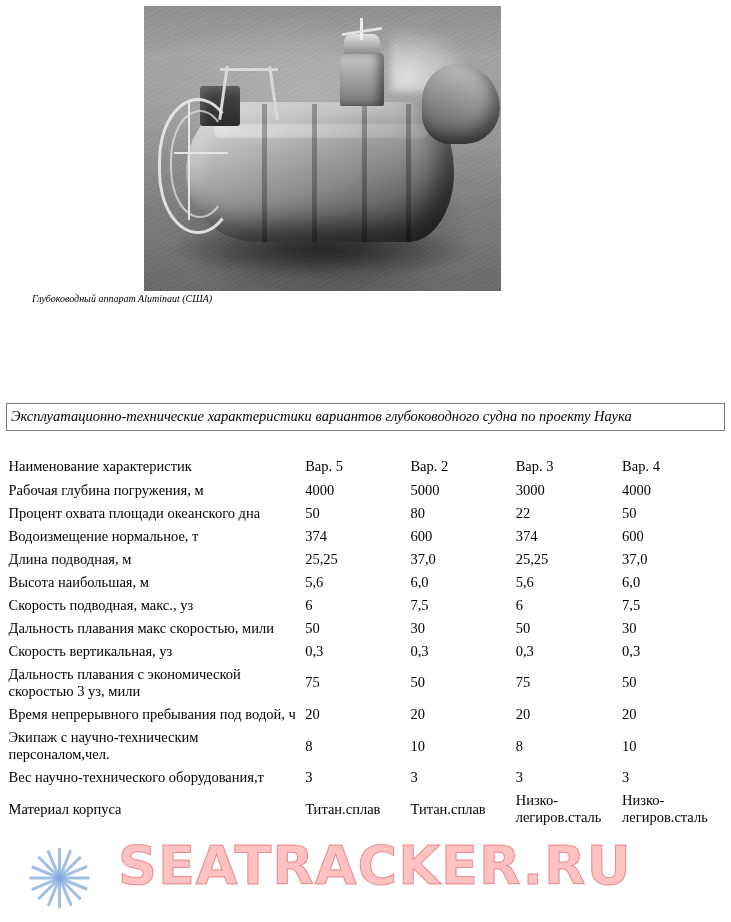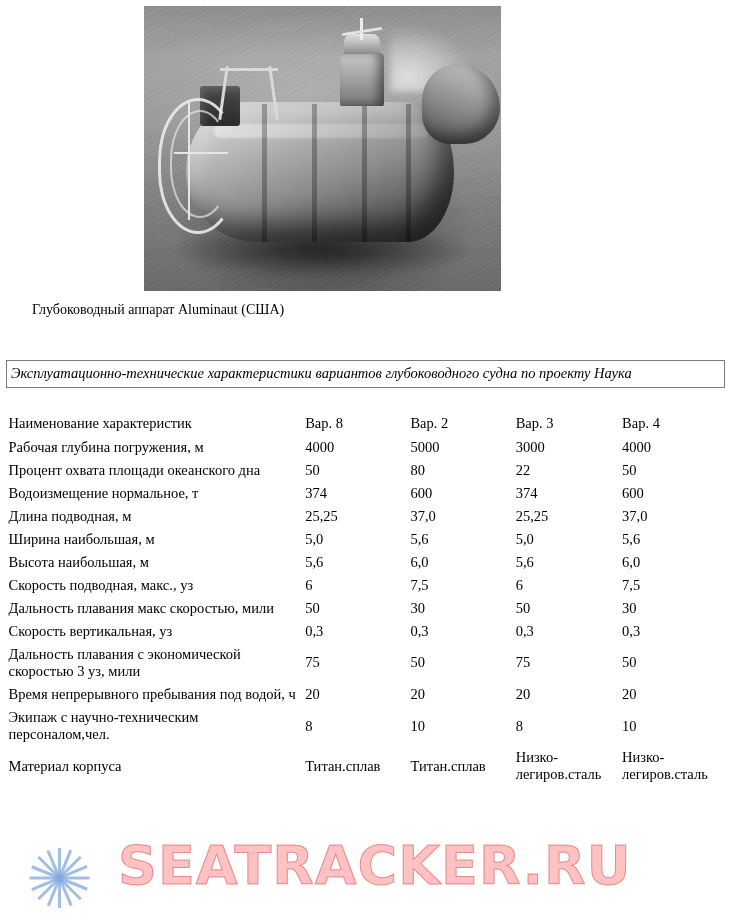--- a/index.html
+++ b/index.html
@@ -190,35 +190,37 @@
     width: 300px;
     height: 42px;
     background: radial-gradient(ellipse at 50% 40%, rgba(10,10,10,.6), rgba(10,10,10,0) 72%);
     filter: blur(3px);
   }
 
   
   .caption {
     position: absolute;
     left: 32px;
-    top: 302px;
-    font-size: 14px;
+    top: 293px;
+    font-style: italic;
+    font-size: 10px;
   }
 
   
   .table-wrap {
     position: absolute;
     left: 6px;
     top: 360px;
     width: 719px;
   }
   table.t {
     border-collapse: collapse;
     width: 100%;
     font-size: 14.5px;
+    margin-top: 43px;
   }
   table.t td, table.t th {
     padding: 3px 4px;
     vertical-align: middle;
     text-align: left;
     font-weight: normal;
   }
   .title-row td {
     border: 1px solid #7a7a7a;
     text-align: center;
@@ -316,21 +318,21 @@
     <tbody>
       <tr class="title-row">
         <td colspan="5">Эксплуатационно-технические характеристики вариантов глубоководного судна по проекту Наука</td>
       </tr>
       <tr class="spacer-row">
           <td colspan="5"></td>
         </tr>
 
       <tr class="head">
         <td class="col-name">Наименование характеристик</td>
-        <td class="col-v">Вар. 8</td>
+        <td class="col-v">Вар. 5</td>
         <td class="col-v">Вар. 2</td>
         <td class="col-v">Вар. 3</td>
         <td class="col-v">Вар. 4</td>
       </tr>
 
       <tr>
         <td class="col-name">Рабочая глубина погружения, м</td>
         <td>4000</td>
         <td>5000</td>
         <td>3000</td>
@@ -351,27 +353,20 @@
         <td>600</td>
       </tr>
       <tr>
         <td class="col-name">Длина подводная, м</td>
         <td>25,25</td>
         <td>37,0</td>
         <td>25,25</td>
         <td>37,0</td>
       </tr>
       <tr>
-        <td class="col-name">Ширина наибольшая, м</td>
-        <td>5,0</td>
-        <td>5,6</td>
-        <td>5,0</td>
-        <td>5,6</td>
-      </tr>
-      <tr>
         <td class="col-name">Высота наибольшая, м</td>
         <td>5,6</td>
         <td>6,0</td>
         <td>5,6</td>
         <td>6,0</td>
       </tr>
       <tr>
         <td class="col-name">Скорость подводная, макс., уз</td>
         <td>6</td>
         <td>7,5</td>
@@ -407,20 +402,27 @@
         <td>20</td>
       </tr>
       <tr>
         <td class="col-name two-line">Экипаж с научно-техническим персоналом,чел.</td>
         <td>8</td>
         <td>10</td>
         <td>8</td>
         <td>10</td>
       </tr>
       <tr>
+        <td class="col-name">Вес научно-технического оборудования,т</td>
+        <td>3</td>
+        <td>3</td>
+        <td>3</td>
+        <td>3</td>
+      </tr>
+      <tr>
         <td class="col-name">Материал корпуса</td>
         <td class="two-line">Титан.сплав</td>
         <td class="two-line">Титан.сплав</td>
         <td class="two-line">Низко-легиров.сталь</td>
         <td class="two-line">Низко-легиров.сталь</td>
       </tr>
     </tbody>
   </table>
 </div>
 

